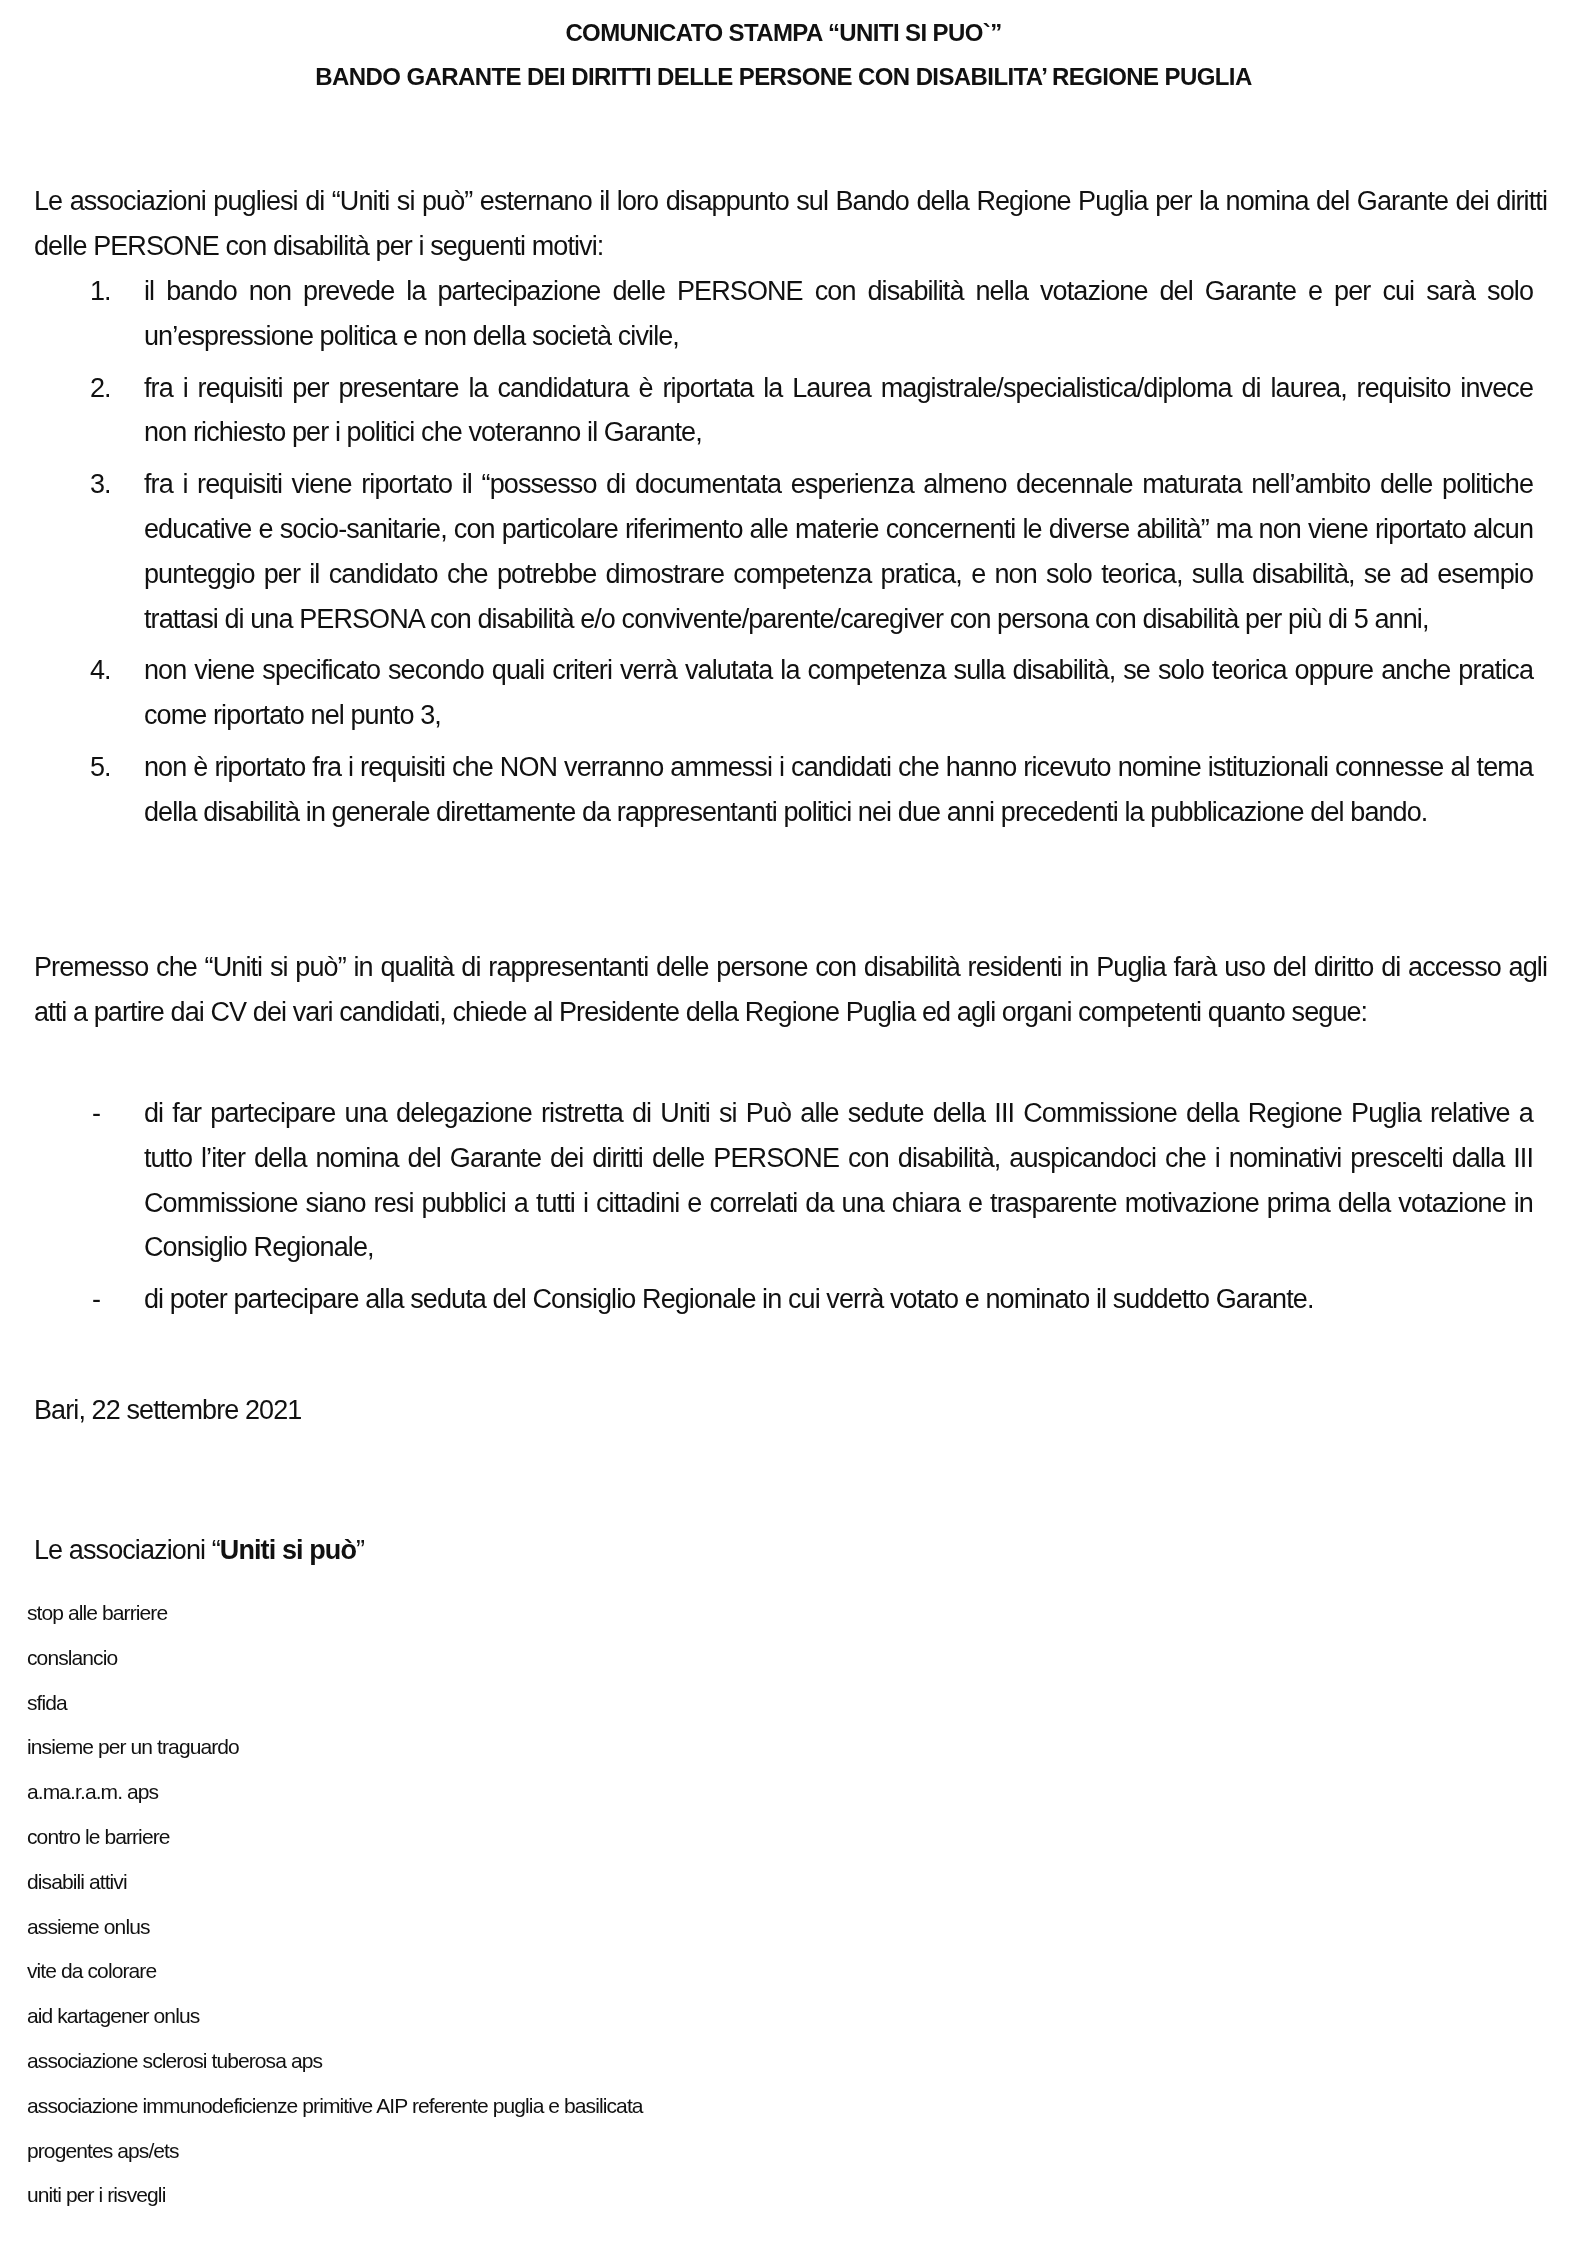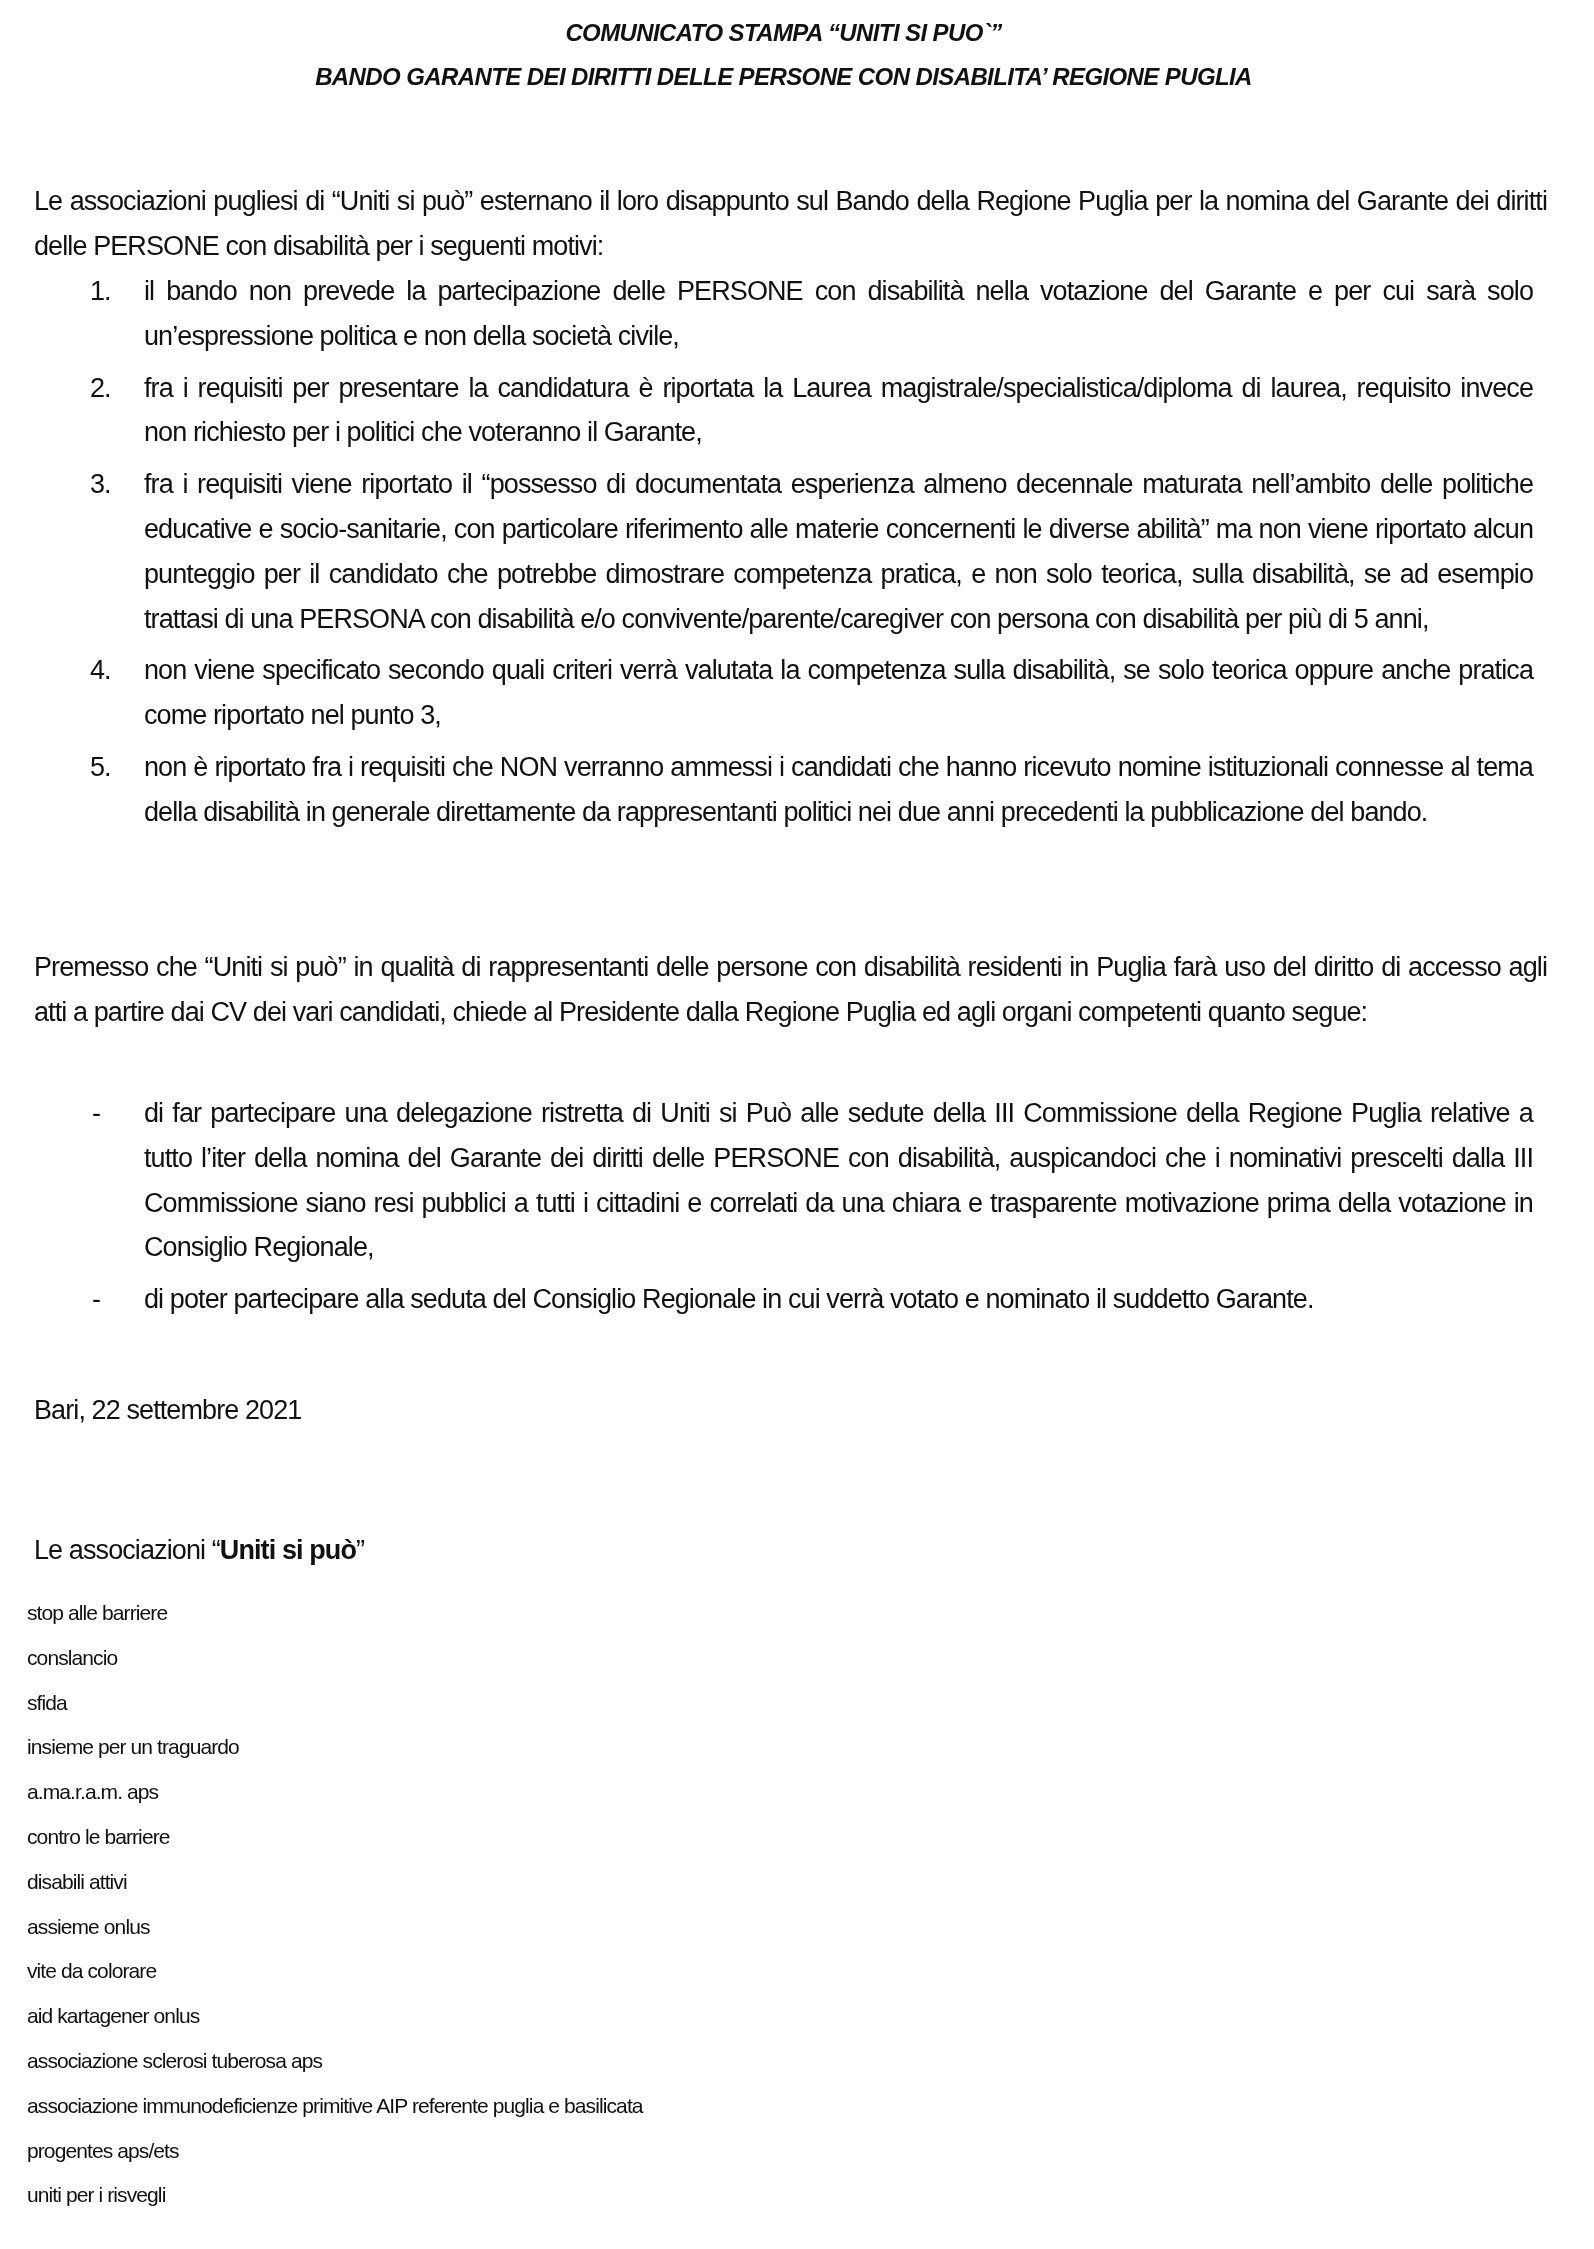--- a/index.html
+++ b/index.html
@@ -4,21 +4,21 @@
 <style>
   html, body { margin: 0; padding: 0; background: #ffffff; }
   body {
     width: 1594px; height: 2249px; overflow: hidden; position: relative;
     font-family: "Liberation Sans", "DejaVu Sans", sans-serif;
     color: #111111;
   }
   .page { position: absolute; left: 27px; top: 0; width: 1513px; }
   .title {
     text-align: center; font-weight: bold; font-size: 24px;
-    letter-spacing: -0.6px; line-height: 32px; margin: 0; font-style: italic;
+    letter-spacing: -0.6px; line-height: 32px; margin: 0;
   }
   .title.l1 { position: absolute; left: 0; right: 0; top: 17px; }
   .title.l2 { position: absolute; left: 0; right: 0; top: 61px; }
   .p {
     font-size: 27px; line-height: 44.8px; letter-spacing: -0.9px;
     text-align: justify; margin: 7px;
   }
   .intro { position: absolute; top: 172px; left: 0; width: 1513px; }
   .list { position: absolute; left: 0; width: 1513px; margin: 0; padding: 0; list-style: none; }
   .list.reasons { top: 262px; }
@@ -61,21 +61,21 @@
     <li class="li p">
       <span class="marker">4.</span>
       <span>non viene specificato secondo quali criteri verrà valutata la competenza sulla disabilità, se solo teorica oppure anche pratica come riportato nel punto 3,</span>
     </li>
     <li class="li p">
       <span class="marker">5.</span>
       <span>non è riportato fra i requisiti che NON verranno ammessi i candidati che hanno ricevuto nomine istituzionali connesse al tema della disabilità in generale direttamente da rappresentanti politici nei due anni precedenti la pubblicazione del bando.</span>
     </li>
   </ol>
 
-  <p class="p premise">Premesso che “Uniti si può” in qualità di rappresentanti delle persone con disabilità residenti in Puglia farà uso del diritto di accesso agli atti a partire dai CV dei vari candidati, chiede al Presidente dalla Regione Puglia ed agli organi competenti quanto segue:</p>
+  <p class="p premise">Premesso che “Uniti si può” in qualità di rappresentanti delle persone con disabilità residenti in Puglia farà uso del diritto di accesso agli atti a partire dai CV dei vari candidati, chiede al Presidente della Regione Puglia ed agli organi competenti quanto segue:</p>
 
   <ul class="list requests">
     <li class="li p">
       <span class="marker dash">-</span>
       <span>di far partecipare una delegazione ristretta di Uniti si Può alle sedute della III Commissione della Regione Puglia relative a tutto l’iter della nomina del Garante dei diritti delle PERSONE con disabilità, auspicandoci che i nominativi prescelti dalla III Commissione siano resi pubblici a tutti i cittadini e correlati da una chiara e trasparente motivazione prima della votazione in Consiglio Regionale,</span>
     </li>
     <li class="li p">
       <span class="marker dash">-</span>
       <span>di poter partecipare alla seduta del Consiglio Regionale in cui verrà votato e nominato il suddetto Garante.</span>
     </li>

